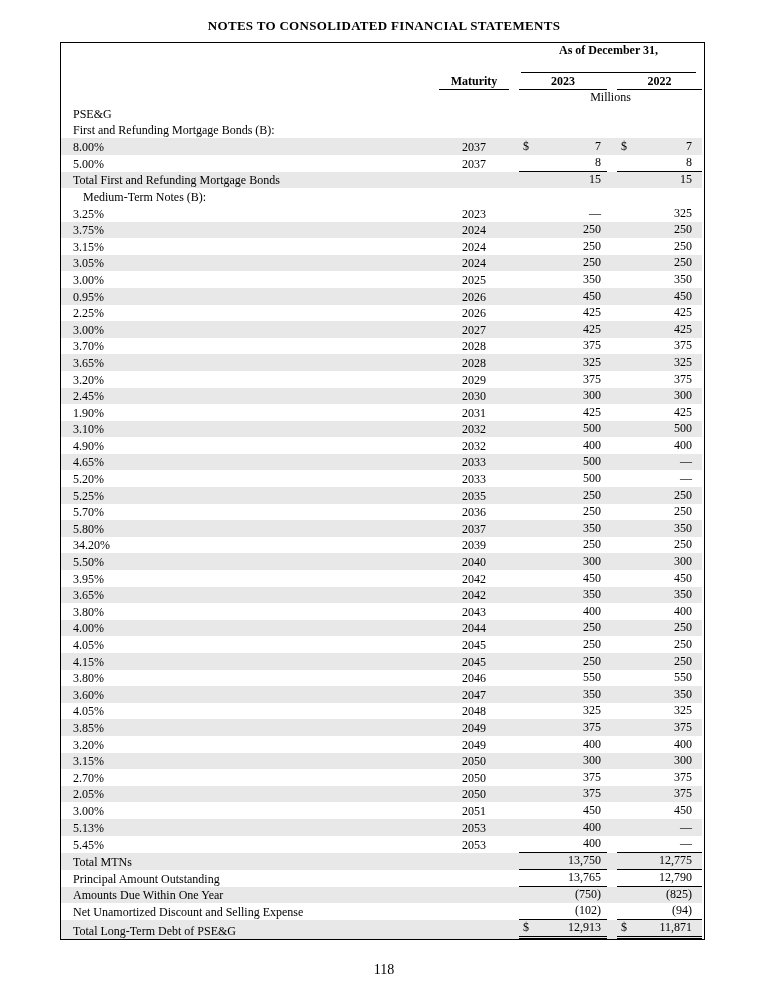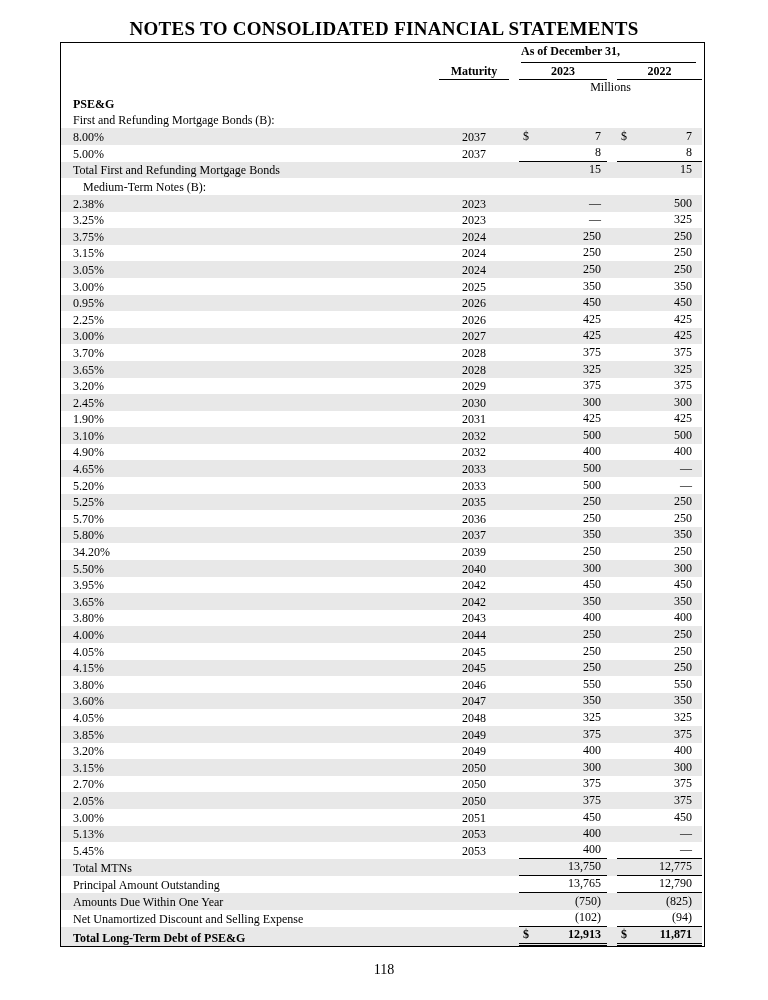--- a/index.html
+++ b/index.html
@@ -3,43 +3,43 @@
 <meta charset="utf-8">
 <style>
   :root { --shade:#e8e8e8; --line:#000000; }
   html, body { margin:0; padding:0; }
   body {
     width:768px; height:1000px; background:#ffffff; color:#000;
     font-family:"Liberation Serif", serif; position:relative; overflow:hidden;
   }
   .doc-title {
     position:absolute; top:18px; left:0; width:100%;
-    text-align:center; font-size:19px; font-weight:bold; letter-spacing:0.3px;
+    text-align:center; font-size:13px; font-weight:bold; letter-spacing:0.3px;
   }
   .table-box {
     position:absolute; top:42px; left:60px; width:643px;
     border:1px solid var(--line);
   }
   table { border-collapse:collapse; table-layout:fixed; width:641px; font-size:12px; }
   td { padding:0; vertical-align:bottom; white-space:nowrap; overflow:hidden; }
   thead td { height:17px; }
   tr.r-asof td { height:20px; }
   tr.r-units td { height:15px;text-align:center; }
   tbody td { height:16.6px; }
   tr.shaded { background:var(--shade); }
-  tr.bold { font-weight:bold; }
+  tr.bold { font-weight:normal; }
   .c-label { padding-left:12px; }
   .c-label.indent { padding-left:22px; }
   .c-mat { text-align:center; }
   .amt { display:flex; justify-content:space-between; align-items:flex-end; }
   .a1 .amt { padding:0 6px 1px 4px; }
   .a2 .amt { padding:0 10px 1px 4px; }
   .amt.rule { border-bottom:1px solid var(--line); }
   .amt.dbl  { border-bottom:3px double var(--line); }
-  .hd-asof { border-bottom:1px solid var(--line); font-weight:bold; padding-bottom:3px; margin:0 6px 0 2px; }
+  .hd-asof { border-bottom:1px solid var(--line); text-align:center; font-weight:bold; padding-bottom:14px; margin:0 6px 0 2px; }
   .hd-mat  { border-bottom:1px solid var(--line); text-align:center; font-weight:bold; margin:0 10px; }
   .hd-year { border-bottom:1px solid var(--line); text-align:center; font-weight:bold; }
   .hd-units { text-align:center; }
   .page-number { position:absolute; top:962px; left:0; width:100%; text-align:center; font-size:14px; }
 </style>
 </head>
 <body>
 
 <div class="doc-title">NOTES TO CONSOLIDATED FINANCIAL STATEMENTS</div>
 
@@ -175,37 +175,20 @@
             </div>
           </td>
           <td class="c-gap"></td>
           <td class="c-amt a2">
             <div class="amt">
               <span class="dollar"></span>
               <span class="val"></span>
             </div>
           </td>
         </tr>
-        <tr class="shaded">
-          <td class="c-label">2.38%</td>
-          <td class="c-mat">2023</td>
-          <td class="c-amt a1">
-            <div class="amt">
-              <span class="dollar"></span>
-              <span class="val">—</span>
-            </div>
-          </td>
-          <td class="c-gap"></td>
-          <td class="c-amt a2">
-            <div class="amt">
-              <span class="dollar"></span>
-              <span class="val">500</span>
-            </div>
-          </td>
-        </tr>
         <tr class="">
           <td class="c-label">3.25%</td>
           <td class="c-mat">2023</td>
           <td class="c-amt a1">
             <div class="amt">
               <span class="dollar"></span>
               <span class="val">—</span>
             </div>
           </td>
           <td class="c-gap"></td>

